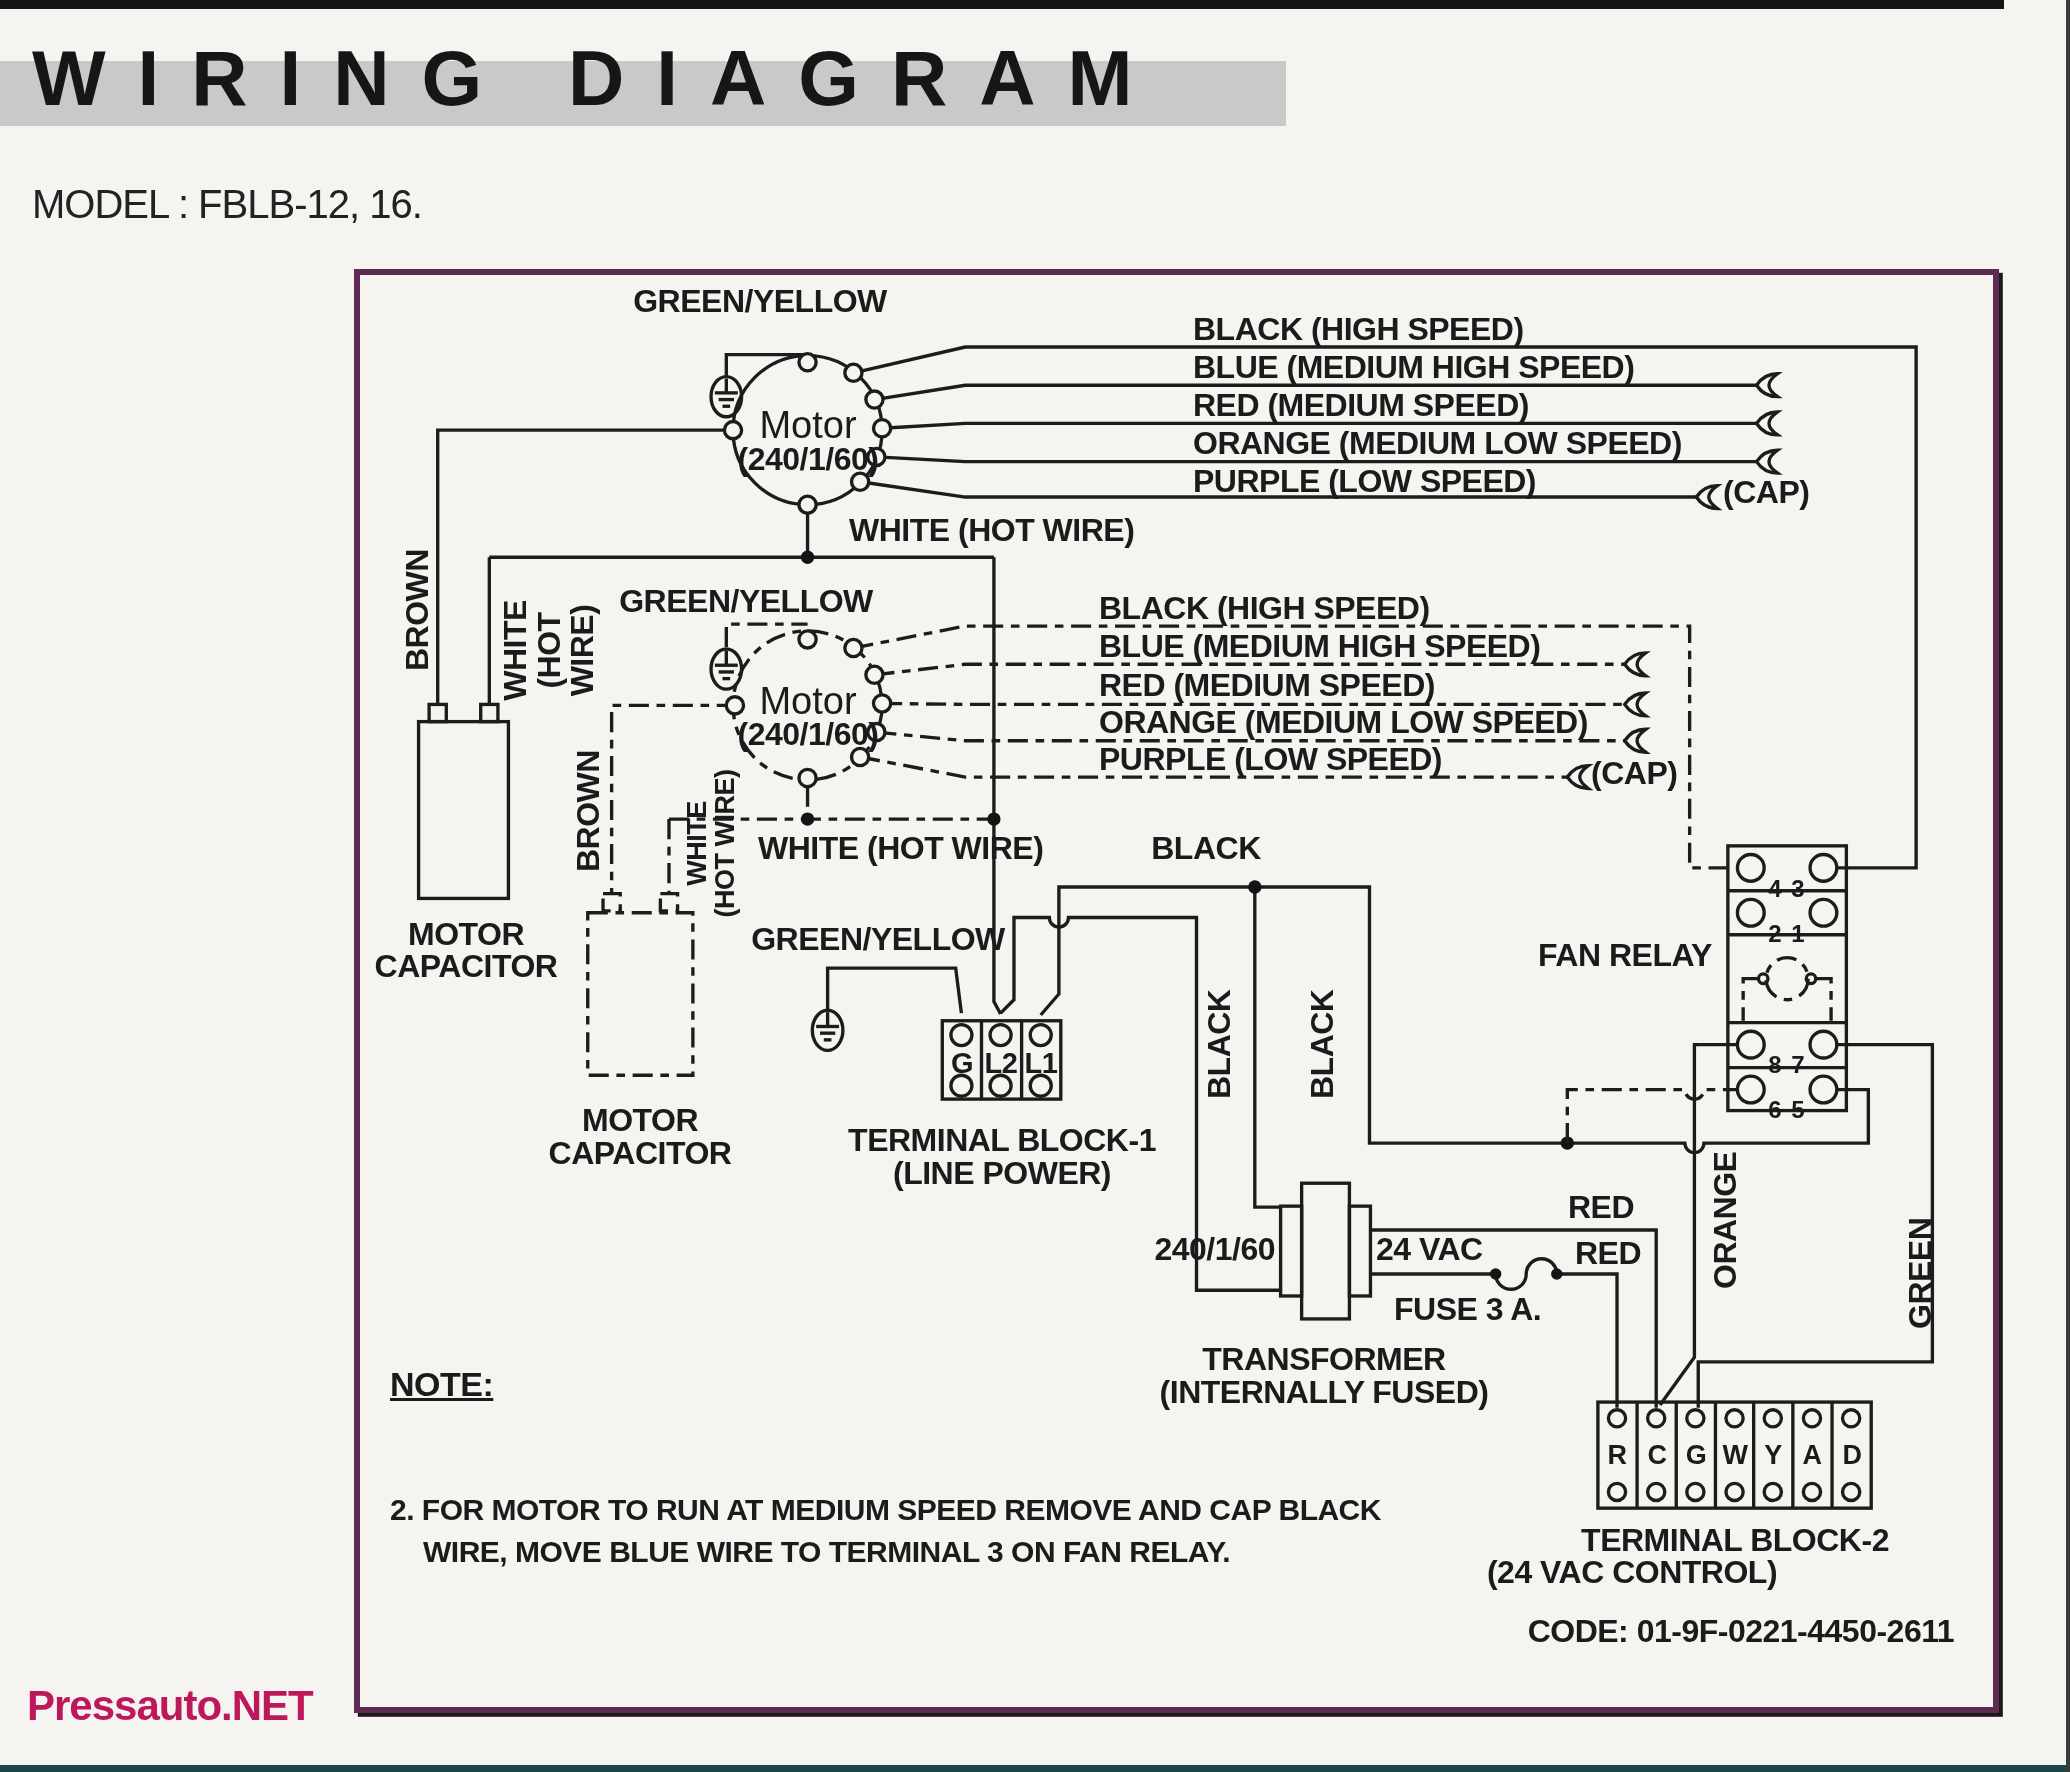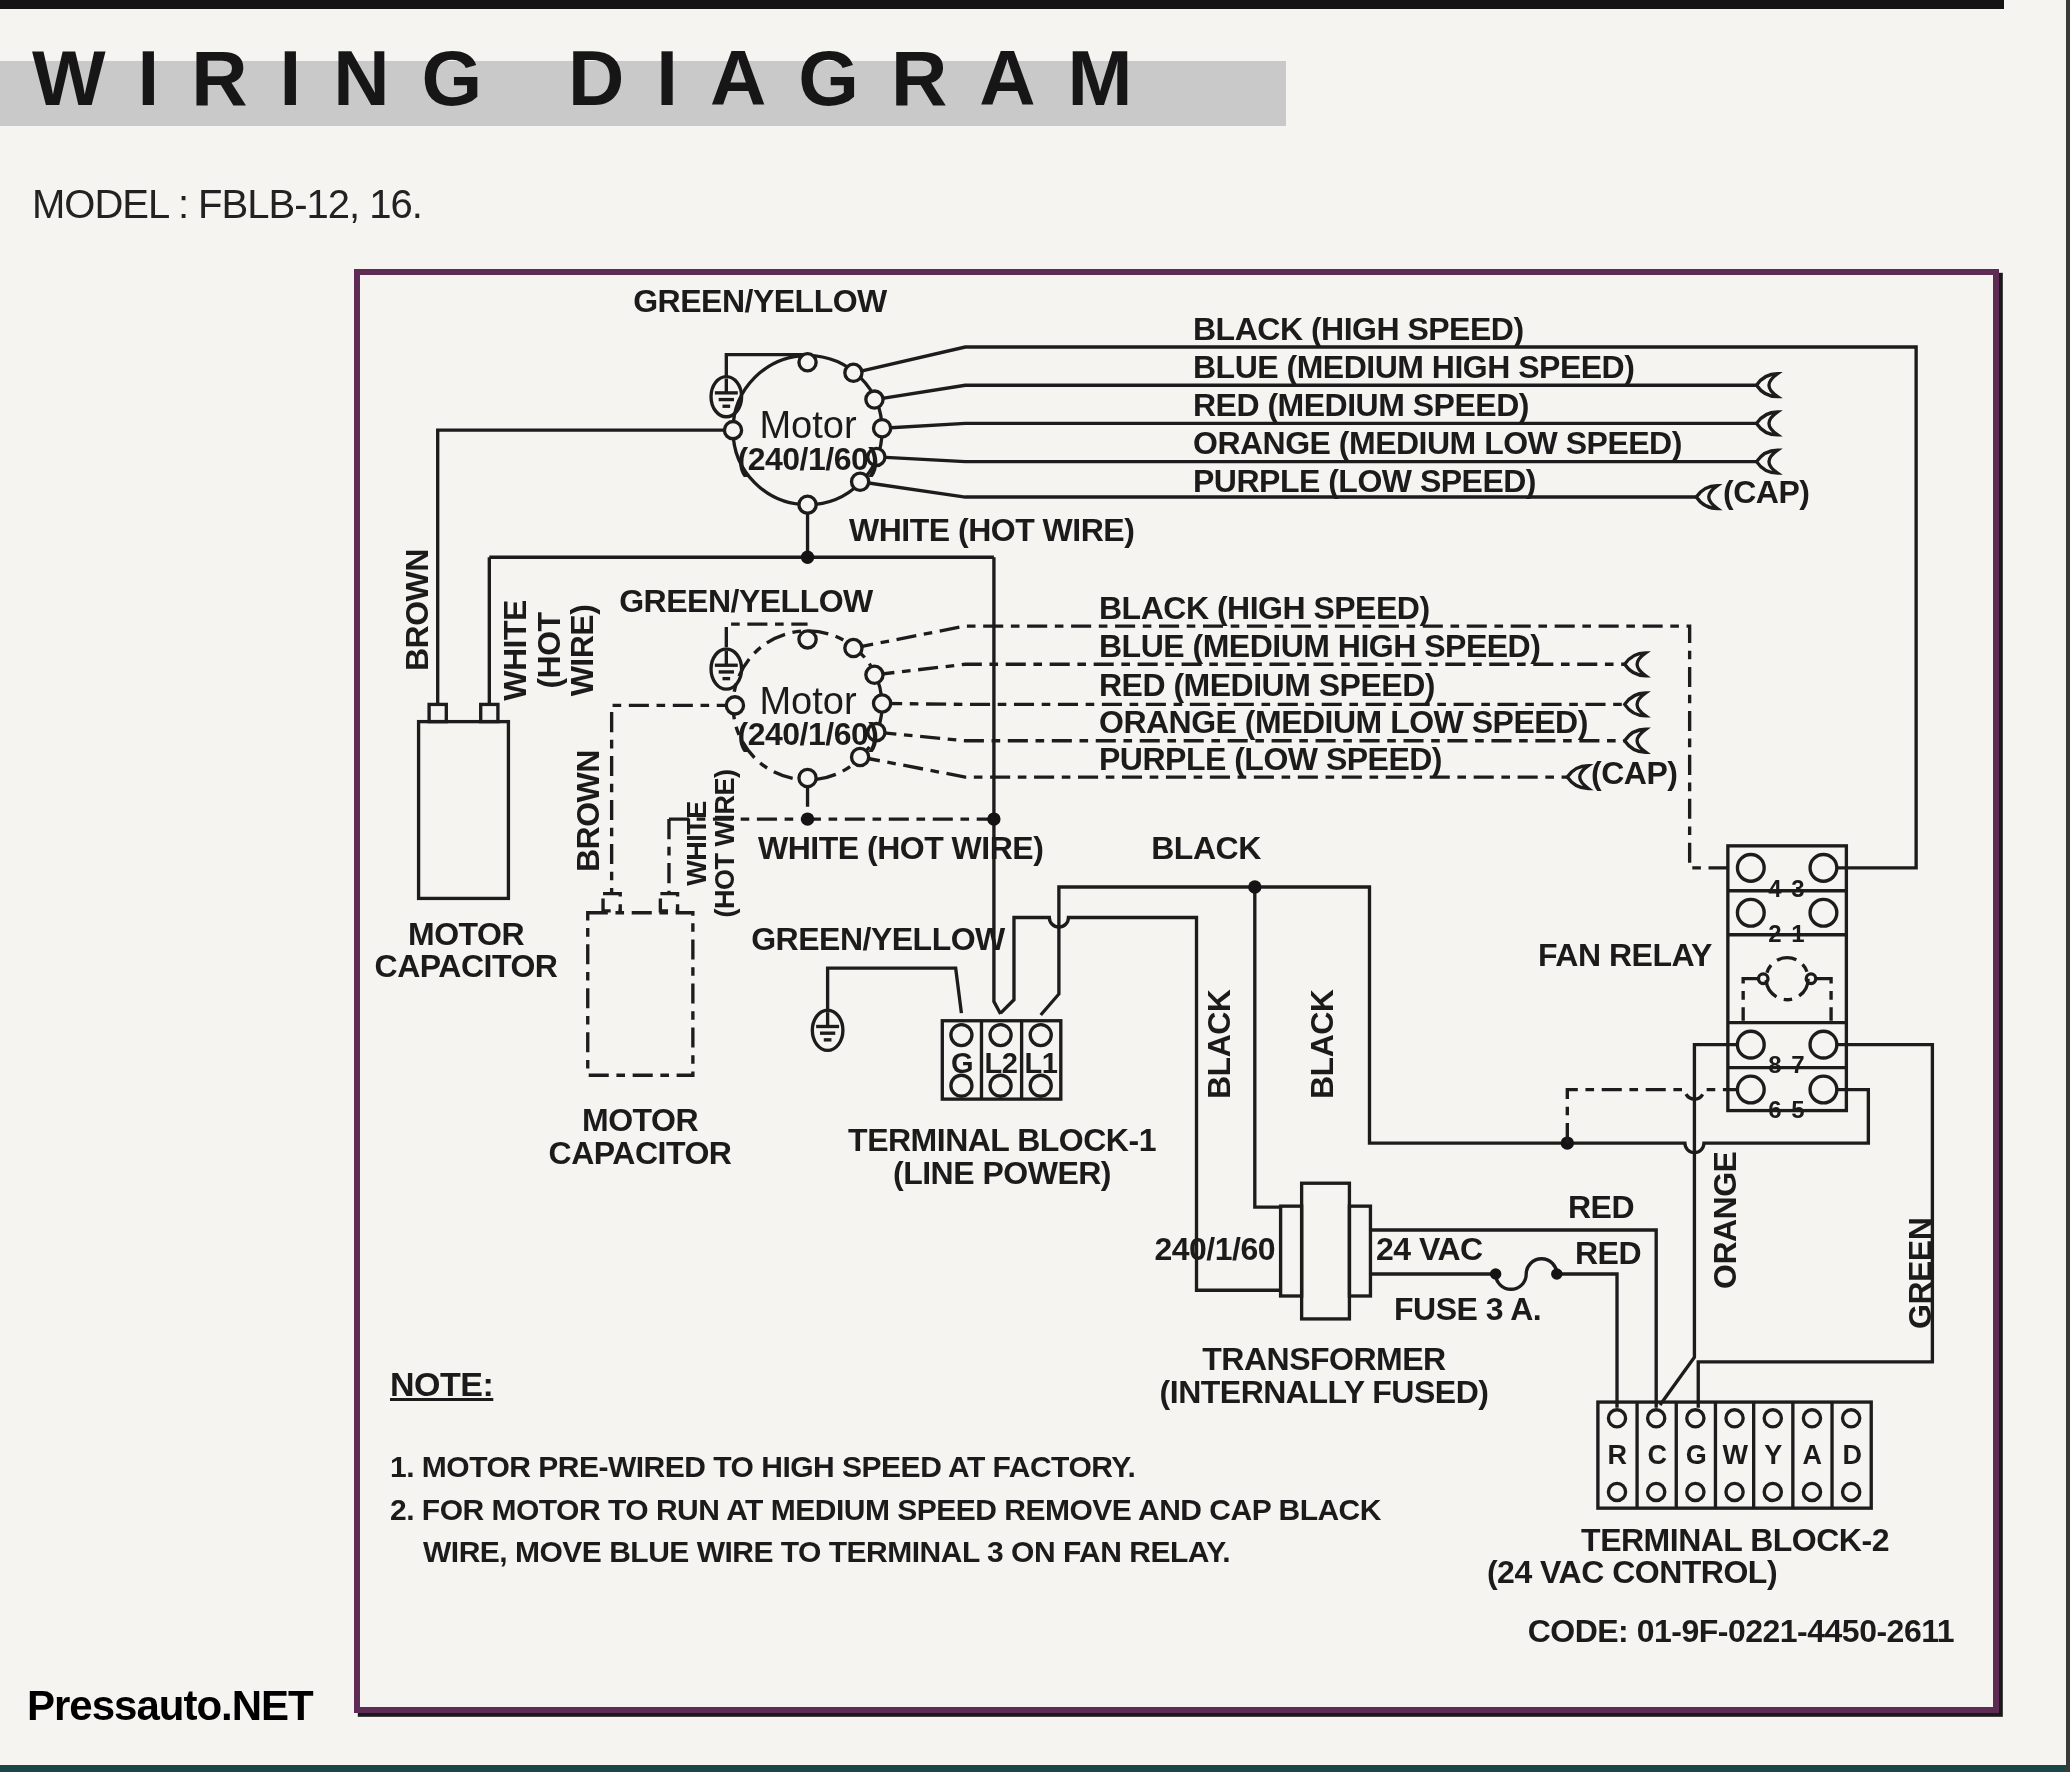--- a/index.html
+++ b/index.html
@@ -27,21 +27,21 @@
   .rot{transform:rotate(-90deg);transform-origin:0 0;}
   .rot2{width:163px;text-align:center;white-space:normal;}
   .s40{font-size:38px;font-weight:normal;letter-spacing:0;}
   .s29{font-size:32px;}
   .s30{font-size:29px;}
   .s28{font-size:27px;}
   .s26{font-size:24px;letter-spacing:0;}
   .s36{font-size:34px;text-decoration:underline;}
   .s31{font-size:30px;}
   .watermark{position:absolute;left:27px;top:1682px;font-weight:bold;font-size:42px;
-             color:#000000;letter-spacing:-1px;}
+             color:#be185d;letter-spacing:-1px;}
 </style>
 </head>
 <body>
 
 <div id="screen">
 
   <div class="bar topbar"></div>
   <div class="bar titlebar"></div>
   <div class="title">WIRING DIAGRAM</div>
   <div class="model">MODEL : FBLB-12, 16.</div>
@@ -288,21 +288,20 @@
   <div class="lbl c s28" style="left:1657px;top:1441px;">C</div>
   <div class="lbl c s28" style="left:1696px;top:1441px;">G</div>
   <div class="lbl c s28" style="left:1735px;top:1441px;">W</div>
   <div class="lbl c s28" style="left:1773px;top:1441px;">Y</div>
   <div class="lbl c s28" style="left:1812px;top:1441px;">A</div>
   <div class="lbl c s28" style="left:1852px;top:1441px;">D</div>
   <div class="lbl c" style="left:1735px;top:1524px;">TERMINAL BLOCK-2</div>
   <div class="lbl c" style="left:1632px;top:1556px;">(24 VAC CONTROL)</div>
 
   <div class="lbl s36" style="left:390px;top:1367px;">NOTE:</div>
-  <div class="lbl s31" style="left:390px;top:1451px;">1. MOTOR PRE-WIRED TO HIGH SPEED AT FACTORY.</div>
   <div class="lbl s31" style="left:390px;top:1494px;">2. FOR MOTOR TO RUN AT MEDIUM SPEED REMOVE AND CAP BLACK</div>
   <div class="lbl s31" style="left:423px;top:1536px;">WIRE, MOVE BLUE WIRE TO TERMINAL 3 ON FAN RELAY.</div>
 
   <div class="lbl r" style="left:1954px;top:1615px;">CODE: 01-9F-0221-4450-2611</div>
   <div class="watermark">Pressauto.NET</div>
 
   <div class="bar botbar"></div>
   <div class="bar rightedge"></div>
 </div>
 

